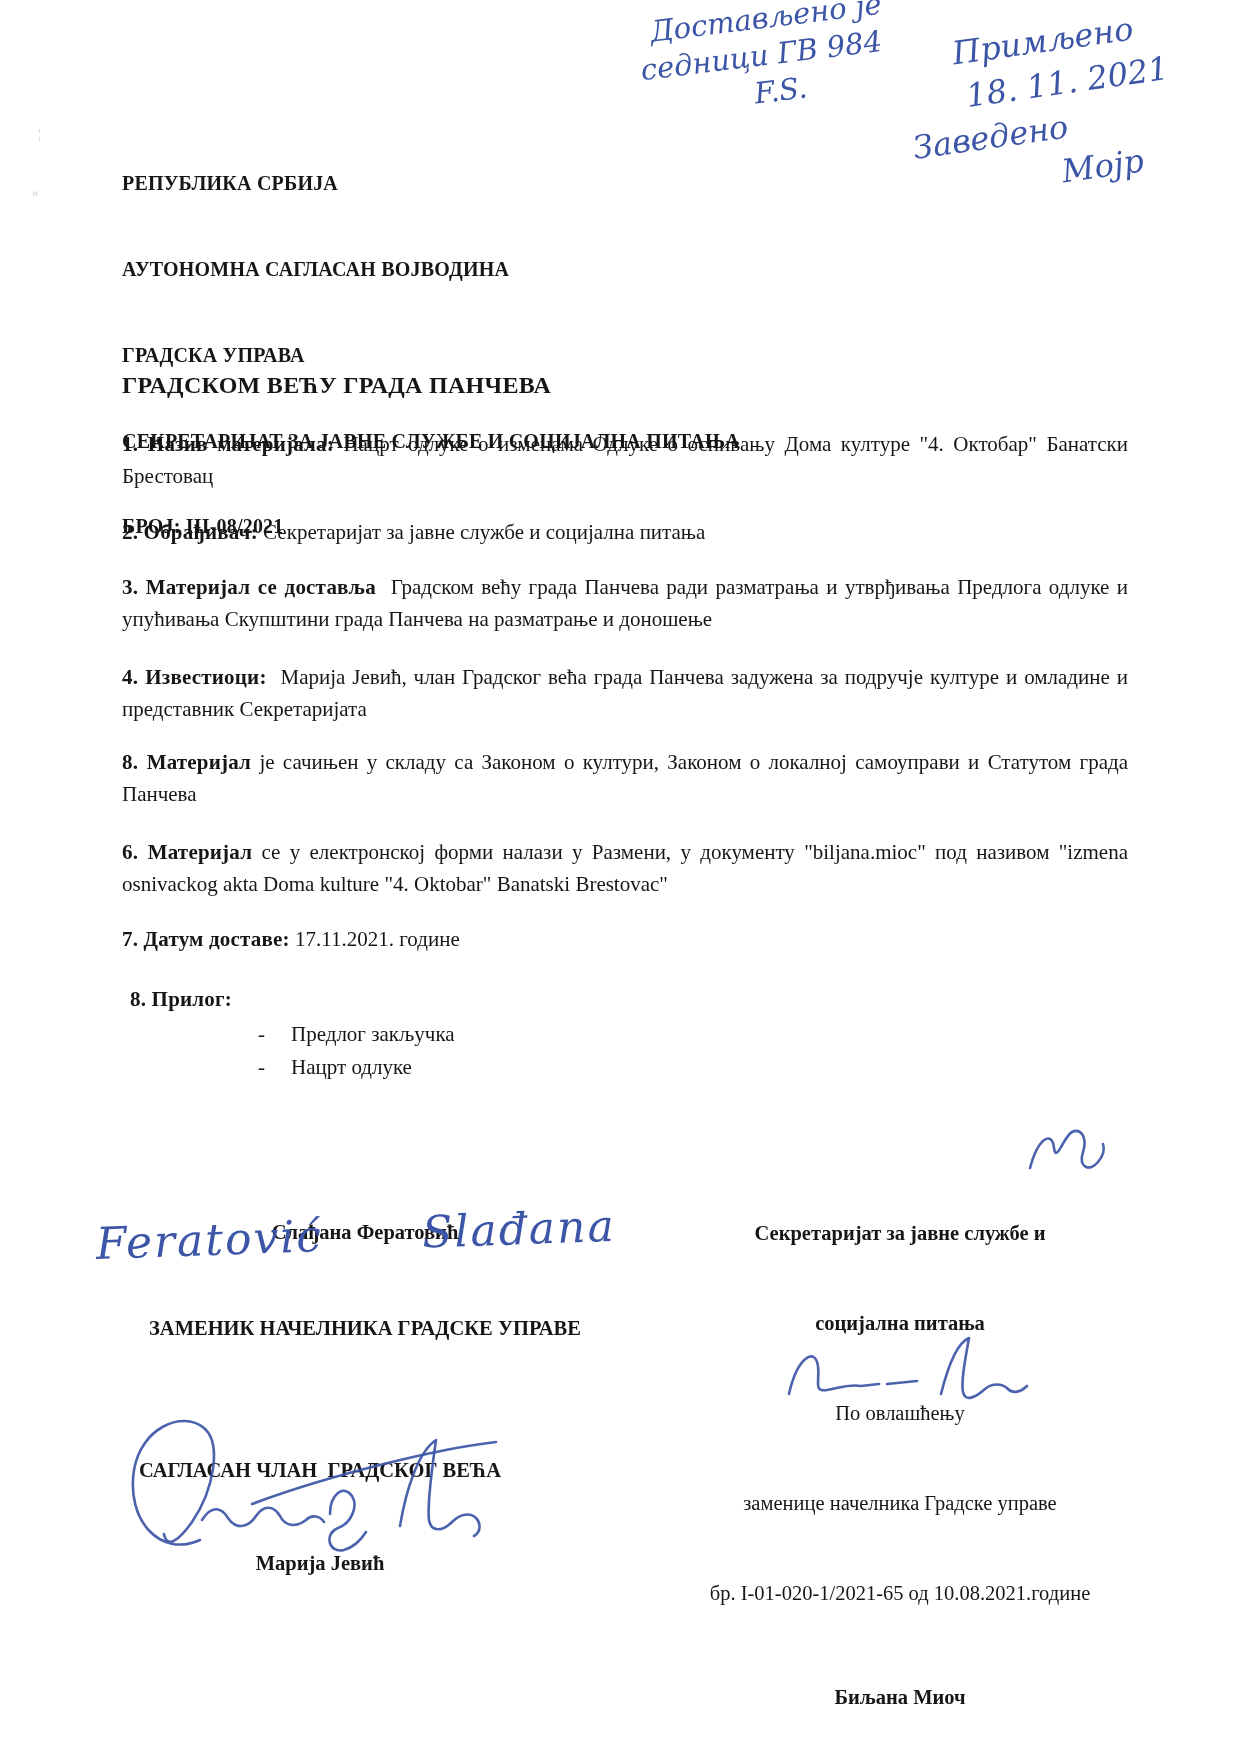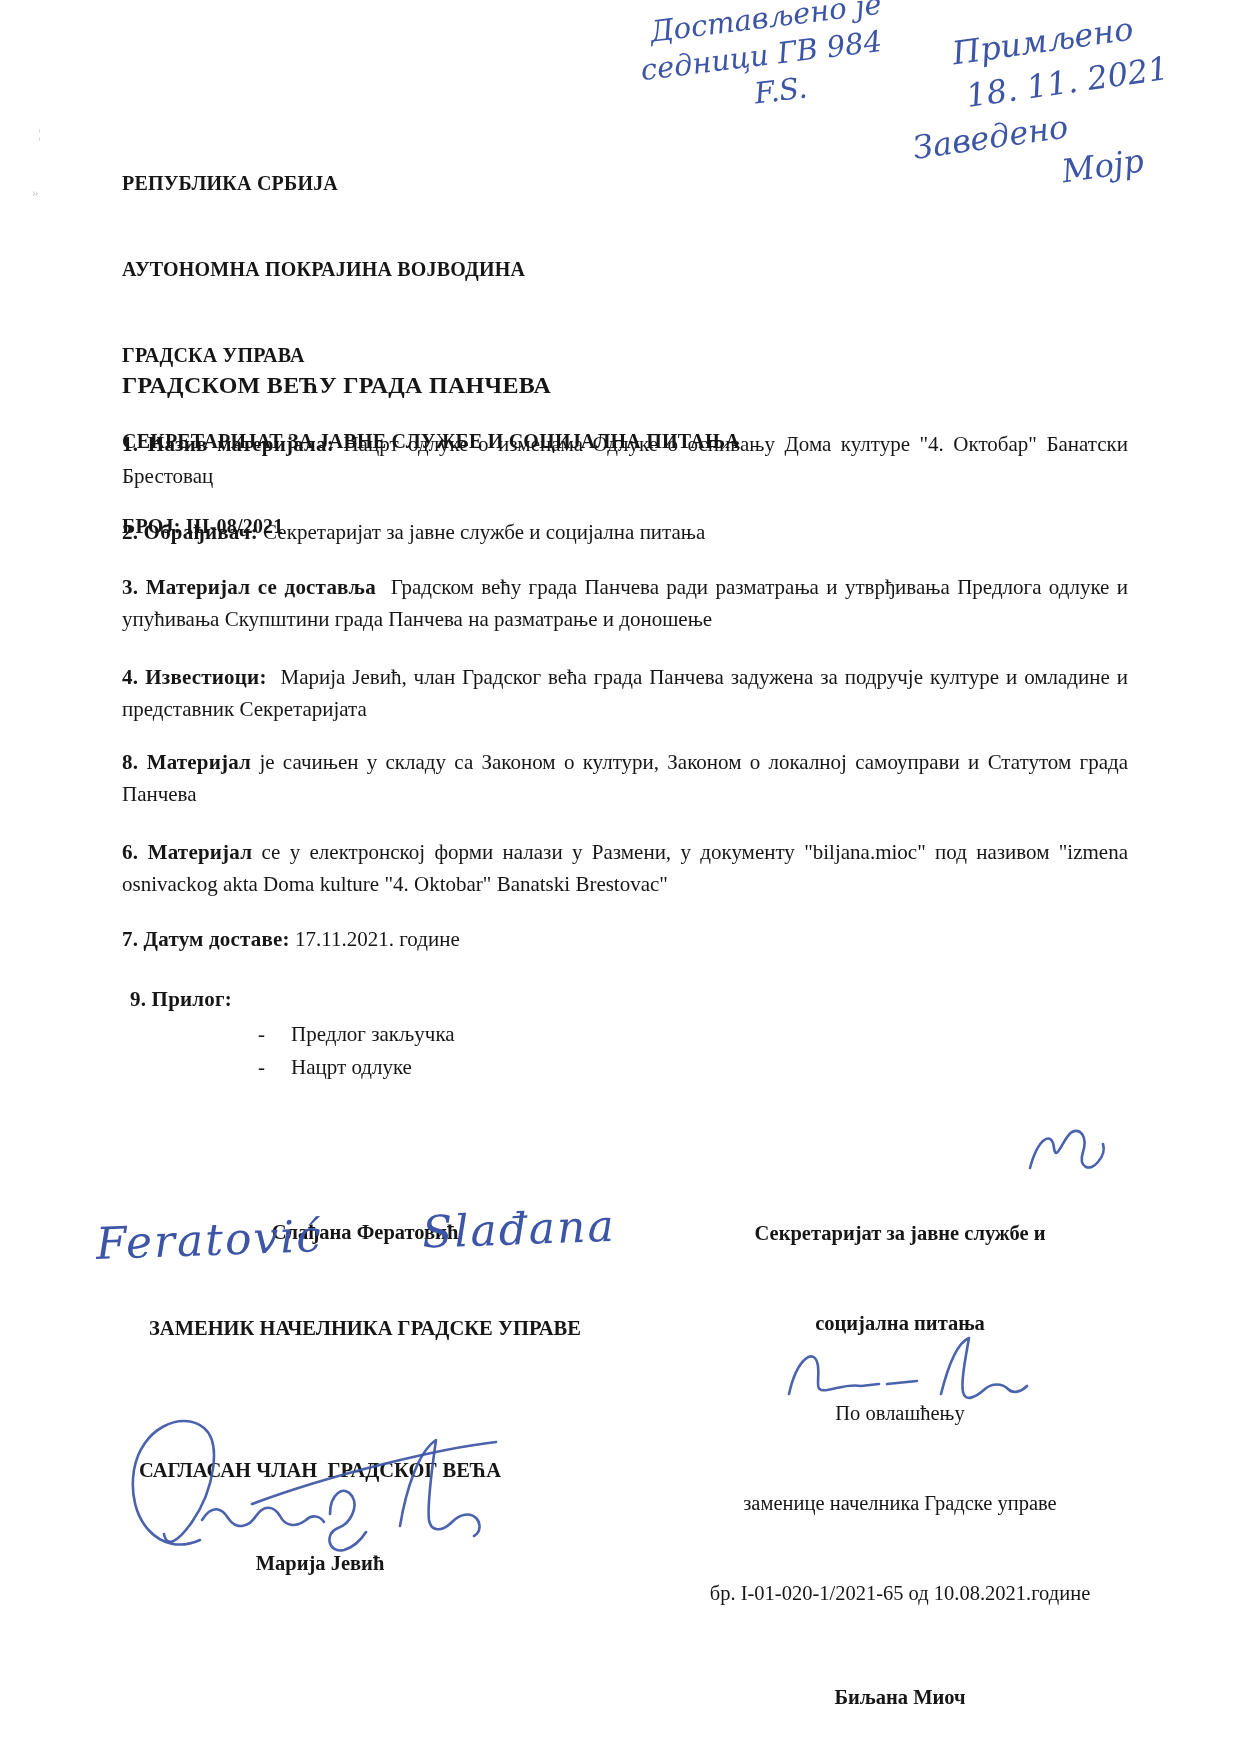--- a/index.html
+++ b/index.html
@@ -98,21 +98,21 @@
   </div>
   <div class="hand ann-right">
     <div class="l1">Примљено</div>
     <div class="l2">18. 11. 2021</div>
     <div class="l3">Заведено</div>
     <div class="l4">Мојр</div>
   </div>
 
   <div class="doc-header">
     <div>РЕПУБЛИКА СРБИЈА</div>
-    <div>АУТОНОМНА ПОКРАЈИНА ВОЈВОДИНА</div>
+    <div>АУТОНОМНА САГЛАСАН ВОЈВОДИНА</div>
     <div>ГРАДСКА УПРАВА</div>
     <div>СЕКРЕТАРИЈАТ ЗА ЈАВНЕ СЛУЖБЕ И СОЦИЈАЛНА ПИТАЊА</div>
     <div>БРОЈ: III-08/2021</div>
   </div>
 
   <div class="recipient">ГРАДСКОМ ВЕЋУ ГРАДА ПАНЧЕВА</div>
 
   <div class="para" style="top:428px;">
     <b>1. Назив материјала:</b>
     <span>Нацрт одлуке о изменама Одлуке о оснивању Дома културе "4. Октобар" Банатски Брестовац</span>
@@ -135,21 +135,21 @@
   </div>
   <div class="para" style="top:836px;">
     <b>6. Материјал</b>
     <span>се у електронској форми налази у Размени, у документу "biljana.mioc" под називом "izmena osnivackog akta Doma kulture "4. Oktobar" Banatski Brestovac"</span>
   </div>
   <div class="para" style="top:923px;">
     <b>7. Датум доставе:</b>
     <span>17.11.2021. године</span>
   </div>
   <div class="para" style="top:983px;left:130px;">
-    <b>9. Прилог:</b>
+    <b>8. Прилог:</b>
     <span></span>
   </div>
 
   <div class="attach-list" style="top:1018px;">
     <div class="attach-row">
       <span>-</span>
       <span>Предлог закључка</span>
     </div>
     <div class="attach-row">
       <span>-</span>

